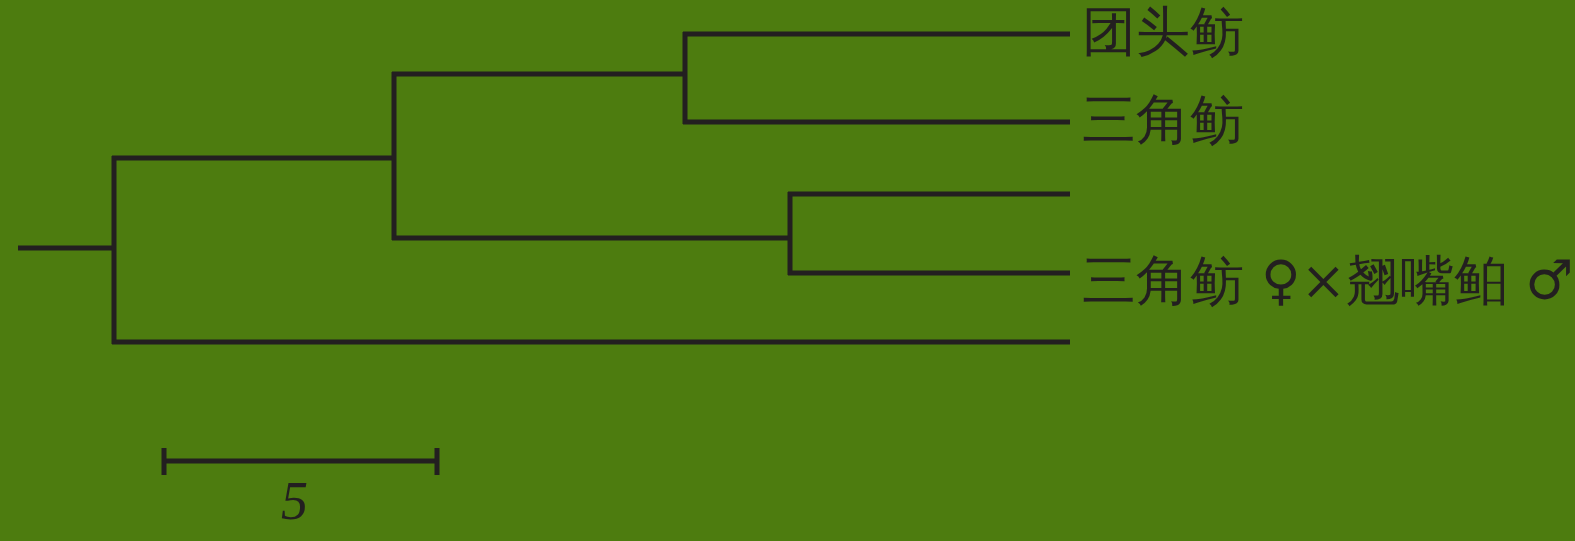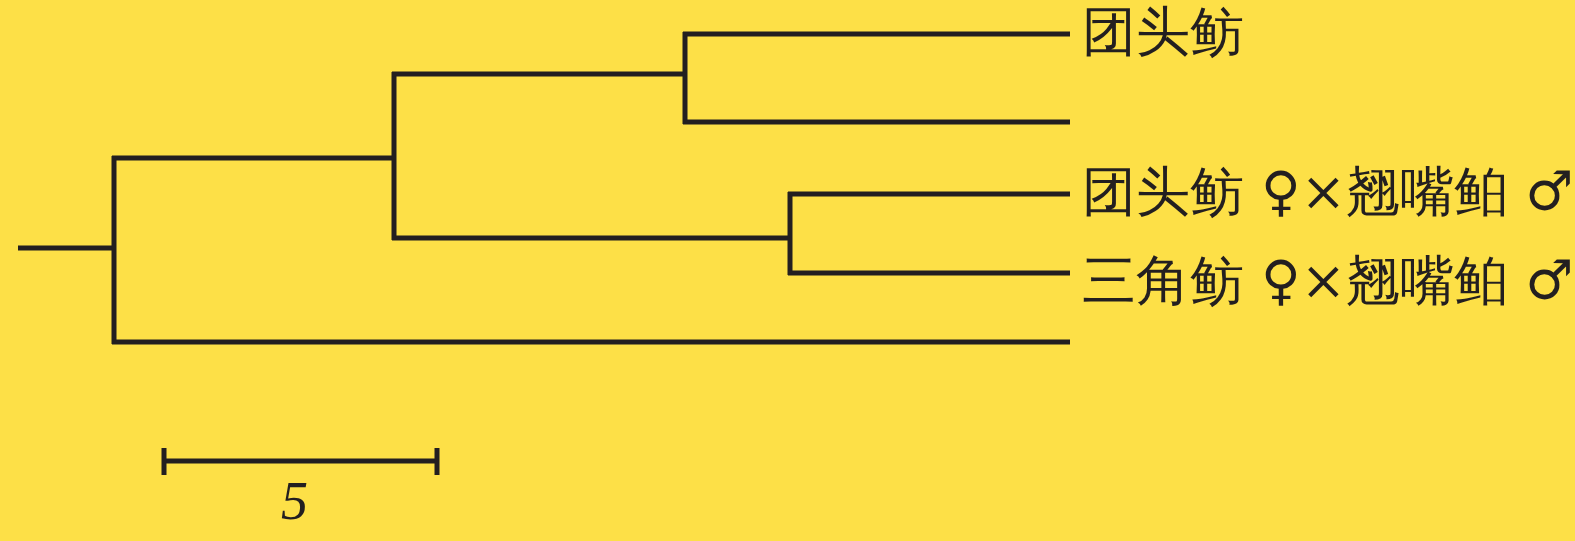--- a/index.html
+++ b/index.html
@@ -11,21 +11,21 @@
   body {
     width: 1575px;
     height: 541px;
     overflow: hidden;
     font-family: "Liberation Serif", "DejaVu Serif", serif;
   }
   #figure-root {
     position: relative;
     width: 1575px;
     height: 541px;
-    background: #fde047;
+    background: #4d7c0f;
   }
   #tree-svg {
     position: absolute;
     left: 0;
     top: 0;
     width: 1575px;
     height: 541px;
     display: block;
   }
   .tip-label {
@@ -79,21 +79,21 @@
 
     <line x1="112" y1="342" x2="1070" y2="342" stroke="#231f20" stroke-width="5"></line>
 
     <line x1="163" y1="461" x2="438" y2="461" stroke="#231f20" stroke-width="5"></line>
     <line x1="164" y1="448" x2="164" y2="475" stroke="#231f20" stroke-width="5"></line>
     <line x1="437" y1="448" x2="437" y2="475" stroke="#231f20" stroke-width="5"></line>
   </svg>
 
   <div class="tip-label" style="left:1082px; top:5px;">团头鲂</div>
 
+  <div class="tip-label" style="left:1082px; top:93px;">三角鲂</div>
 
-  <div class="tip-label" style="left:1082px; top:165px;">团头鲂 ♀×翘嘴鲌 ♂</div>
 
   <div class="tip-label" style="left:1082px; top:254px;">三角鲂 ♀×翘嘴鲌 ♂</div>
 
 
   <div class="scale-label" style="left:281px; top:474px;">5</div>
 
 </div>
 
 </body></html>

